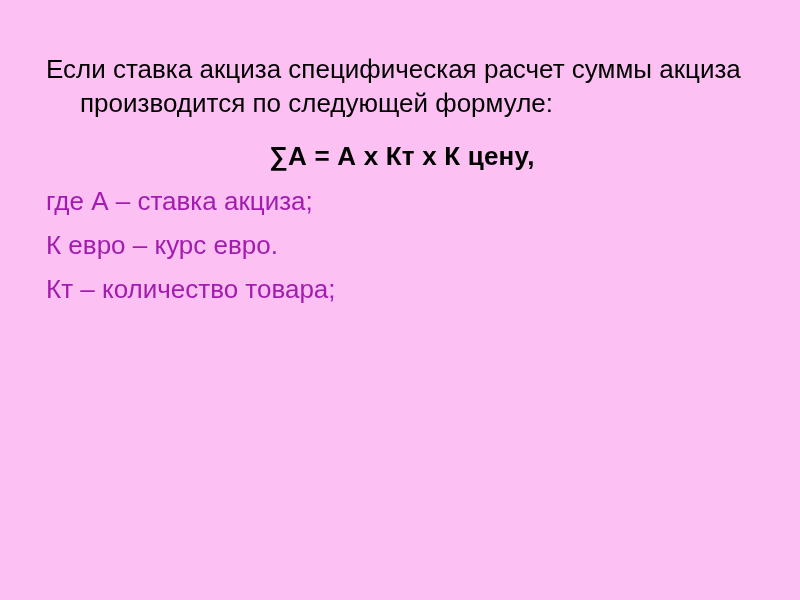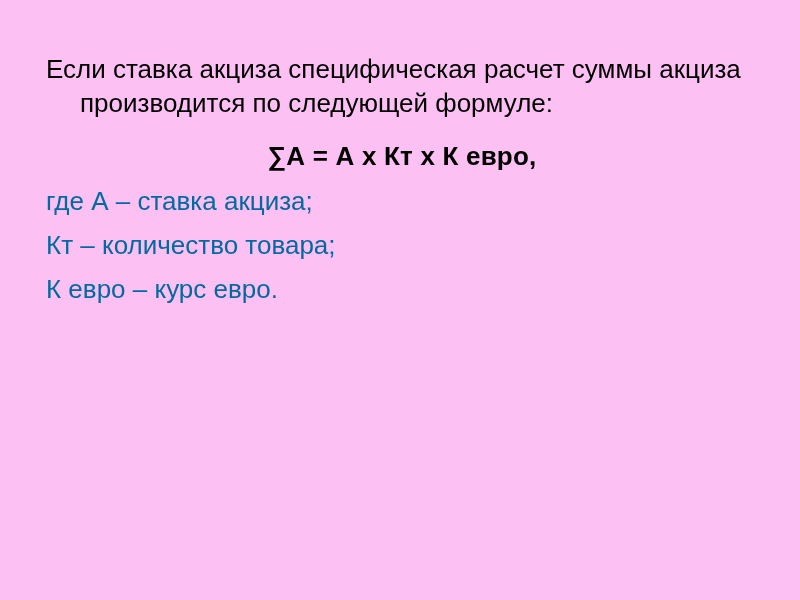--- a/index.html
+++ b/index.html
@@ -34,21 +34,21 @@
   }
   .formula {
     text-align: center;
     font-weight: bold;
     font-size: 26px;
     color: #000000;
     margin: 10px 0 12px 0;
     letter-spacing: 0.2px;
   }
   .line {
-    color: #0369a1;
+    color: #a21caf;
     font-size: 26px;
     line-height: 1.32;
     margin: 0 0 10px 0;
   }
   .spacer-sm { height: 7px; }
   .spacer-xs { height: 3px; }
   .formula2 {
     text-align: center;
     font-weight: bold;
     font-size: 26px;
@@ -58,23 +58,23 @@
 </style>
 </head>
 <body>
 
 <div class="slide">
 
   <p class="para hang">Если ставка акциза специфическая расчет суммы акциза производится по следующей формуле:</p>
 
   <div class="spacer-sm"></div>
 
-  <p class="formula">∑А = А х Кт х К евро,</p>
+  <p class="formula">∑А = А х Кт х К цену,</p>
 
   <p class="line">где А – ставка акциза;</p>
+  <p class="line">К евро – курс евро.</p>
   <p class="line">Кт – количество товара;</p>
-  <p class="line">К евро – курс евро.</p>
 
   <div class="spacer-xs"></div>
 
 
 
 </div>
 
 </body></html>

